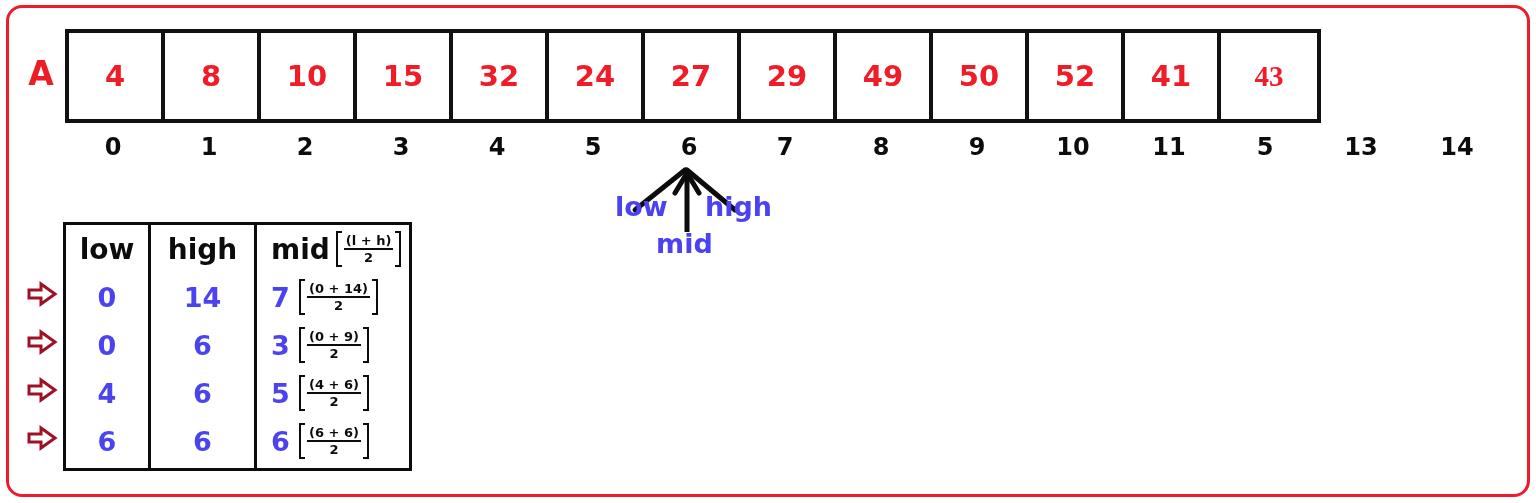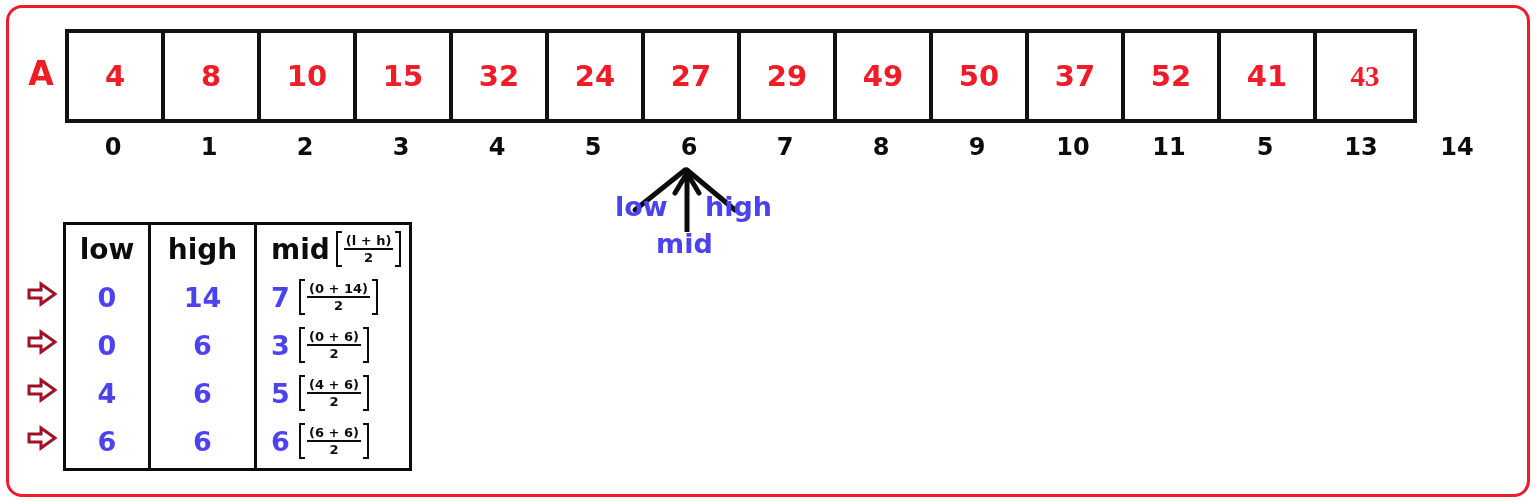--- a/index.html
+++ b/index.html
@@ -232,21 +232,20 @@
     <div class="cell">4</div>
     <div class="cell">8</div>
     <div class="cell">10</div>
     <div class="cell">15</div>
     <div class="cell">32</div>
     <div class="cell">24</div>
     <div class="cell">27</div>
     <div class="cell">29</div>
     <div class="cell">49</div>
     <div class="cell">50</div>
-    <div class="cell">37</div>
     <div class="cell">52</div>
     <div class="cell">41</div>
     <div class="cell">43</div>
   </div>
 
   <div class="index-row">
     <div class="index-cell">0</div>
     <div class="index-cell">1</div>
     <div class="index-cell">2</div>
     <div class="index-cell">3</div>
@@ -342,21 +341,21 @@
           </span>
           <span class="fbrk fbrk-r"></span>
         </span>
       </div>
 
       <div class="td">
         <span class="mid-val">3</span>
         <span class="floorfrac">
           <span class="fbrk fbrk-l"></span>
           <span class="frac">
-            <span class="num">(0 + 6)</span>
+            <span class="num">(0 + 9)</span>
             <span class="den">2</span>
           </span>
           <span class="fbrk fbrk-r"></span>
         </span>
       </div>
 
       <div class="td">
         <span class="mid-val">5</span>
         <span class="floorfrac">
           <span class="fbrk fbrk-l"></span>

